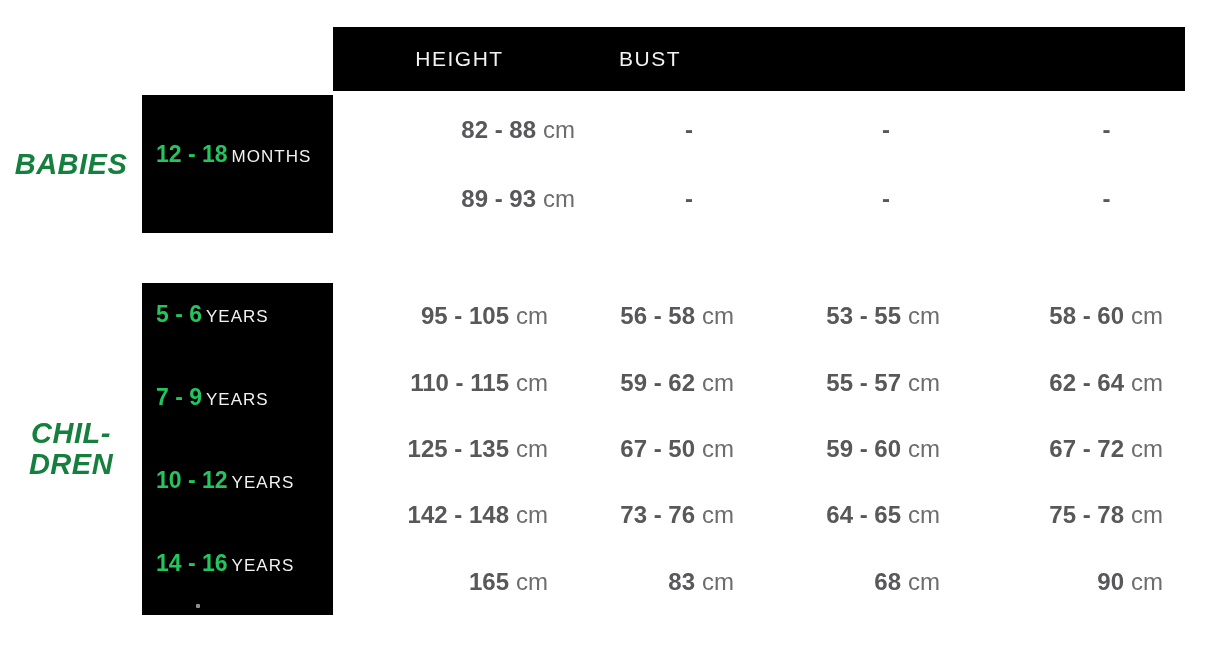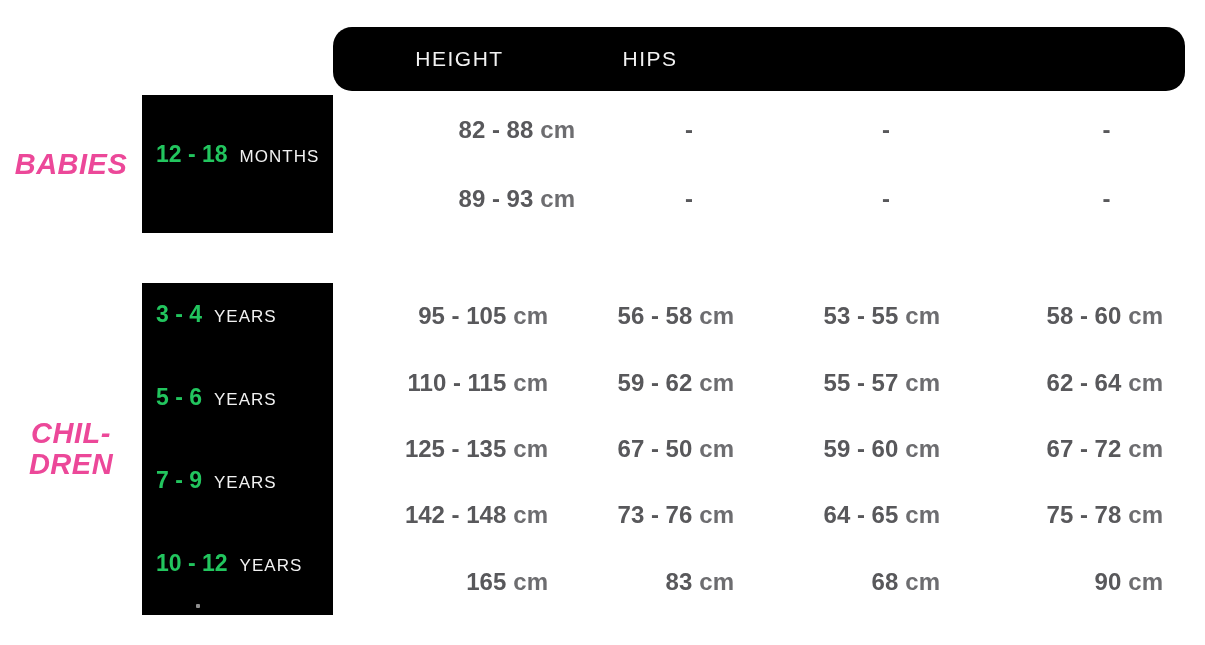--- a/index.html
+++ b/index.html
@@ -14,21 +14,20 @@
 
   
   .header-bar {
     position: absolute;
     left: 333px; top: 27px;
     width: 852px; height: 64px;
     background: #000000;
     display: grid;
     grid-template-columns: 223px 188px 206px 235px;
     align-items: center;
-    border-radius: 19px;
   }
   .hcell {
     text-align: center;
     color: #f2f2f2;
     font-size: 21px;
     font-weight: 400;
     letter-spacing: 1.5px;
   }
   .hcell.first { padding-left: 30px; }
 
@@ -43,21 +42,21 @@
     width: 142px; height: 100%;
     display: flex;
     flex-direction: column;
     align-items: center;
     justify-content: center;
     font-weight: 700;
     font-style: italic;
     font-size: 29px;
     line-height: 31px;
     letter-spacing: 0.5px;
-    color: #ec4899;
+    color: #15803d;
   }
 
   .size-box {
     position: absolute;
     left: 142px; top: 0;
     width: 191px; height: 100%;
     background: #000000;
     display: flex;
     flex-direction: column;
   }
@@ -71,21 +70,21 @@
   .range {
     color: #22c55e;
     font-weight: 700;
     font-size: 23px;
   }
   .range-unit {
     color: #f1f1f1;
     font-weight: 400;
     font-size: 17px;
     letter-spacing: 1px;
-    margin-left: 12px;
+    margin-left: 4px;
   }
 
   
   .data-grid {
     position: absolute;
     left: 333px; top: 0;
     width: 852px; height: 100%;
     display: grid;
     grid-template-columns: 223px 188px 206px 235px;
   }
@@ -99,42 +98,42 @@
   .cell.val.c2 { padding-right: 22px; }
   .cell.val.c3 { padding-right: 22px; }
   .cell.val.c4 { padding-right: 34px; }
 
   .num {
     font-weight: 700;
     font-size: 24px;
     color: #58585b;
   }
   .unit {
-    font-weight: 700;
+    font-weight: 400;
     font-size: 24px;
     color: #6d6d70;
     margin-left: 7px;
   }
 
   .stray-mark {
     position: absolute;
     left: 196px; top: 321px;
     width: 4px; height: 4px;
     background: #8f8f8f;
     border-radius: 1px;
   }
 </style>
 </head>
 <body>
 
 <div class="canvas">
 
   <div class="header-bar">
     <div class="hcell first">HEIGHT</div>
-    <div class="hcell">HIPS</div>
+    <div class="hcell">BUST</div>
   </div>
 
   <section class="group babies">
     <div class="group-label">
       <span>BABIES</span>
     </div>
 
     <div class="size-box">
       <div class="size-row">
         <span class="inner"><span class="range">12 - 18</span><span class="range-unit">MONTHS</span></span>
@@ -174,30 +173,30 @@
   </section>
 
   <section class="group children">
     <div class="group-label">
       <span>CHIL-</span>
       <span>DREN</span>
     </div>
 
     <div class="size-box">
       <div class="size-row">
-        <span class="inner"><span class="range">3 - 4</span><span class="range-unit">YEARS</span></span>
-      </div>
-      <div class="size-row">
         <span class="inner"><span class="range">5 - 6</span><span class="range-unit">YEARS</span></span>
       </div>
       <div class="size-row">
         <span class="inner"><span class="range">7 - 9</span><span class="range-unit">YEARS</span></span>
       </div>
       <div class="size-row">
         <span class="inner"><span class="range">10 - 12</span><span class="range-unit">YEARS</span></span>
+      </div>
+      <div class="size-row">
+        <span class="inner"><span class="range">14 - 16</span><span class="range-unit">YEARS</span></span>
       </div>
     </div>
 
     <div class="data-grid">
 
       <div class="cell val c1">
           <span class="num">95 - 105</span>
           <span class="unit">cm</span>
         </div>
       <div class="cell val c2">

